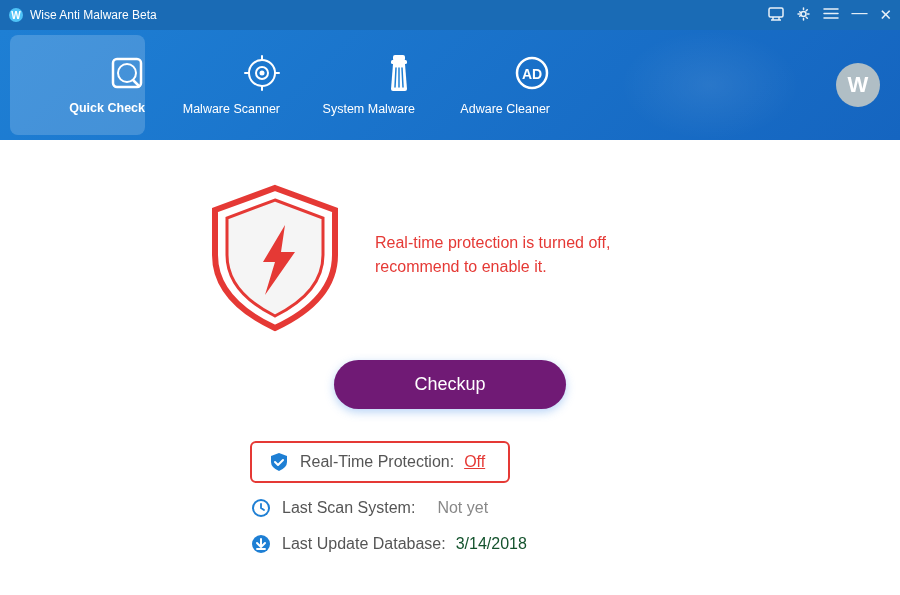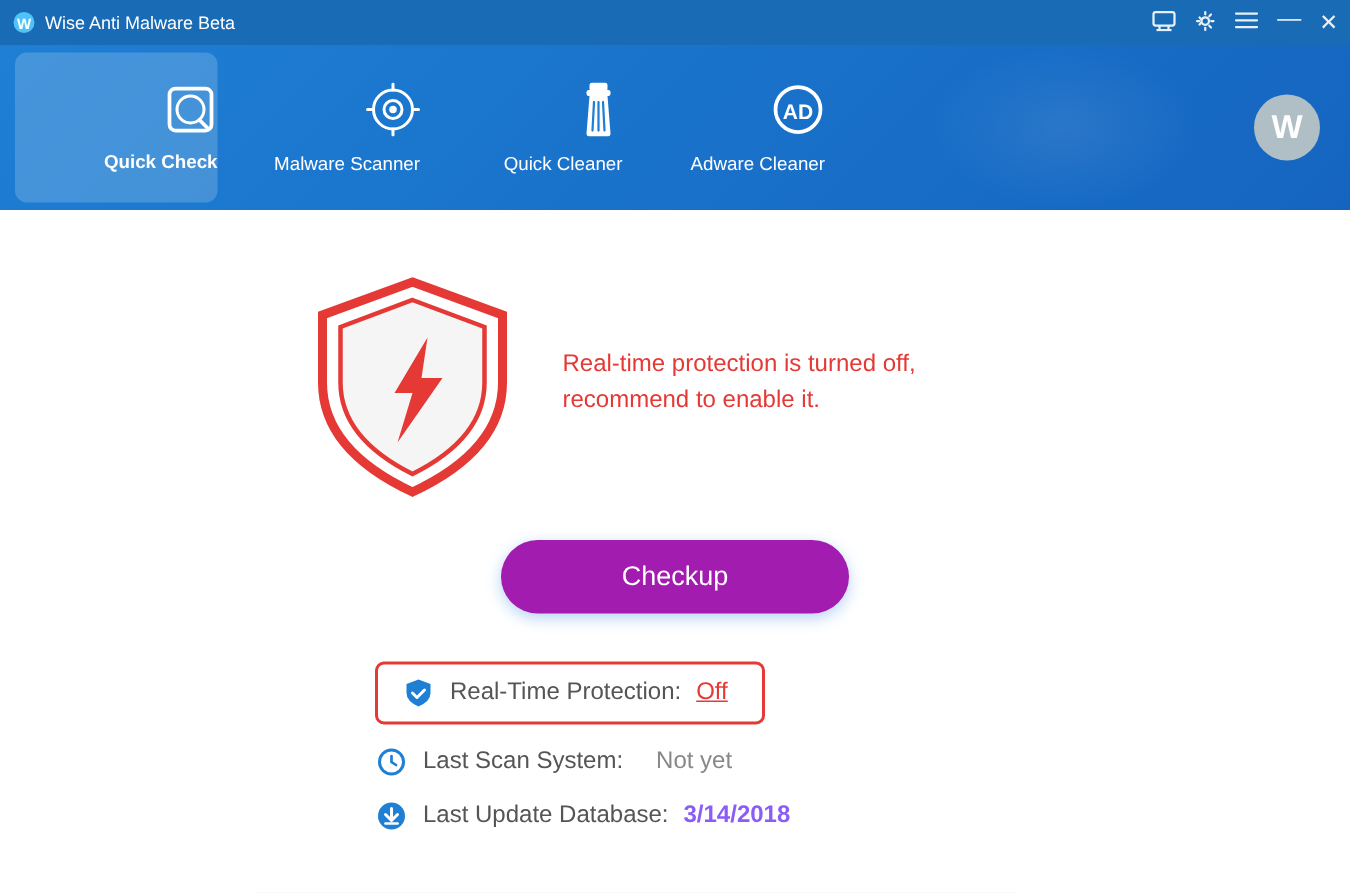--- a/index.html
+++ b/index.html
@@ -132,21 +132,21 @@
     .warning-text {
       color: #e53935;
       font-size: 16px;
       font-weight: 500;
       max-width: 320px;
       line-height: 1.5;
     }
 
     
     .checkup-btn {
-      background: #a21caf;
+      background: #701a75;
       color: white;
       border: none;
       border-radius: 30px;
       padding: 14px 80px;
       font-size: 18px;
       font-weight: 500;
       cursor: pointer;
       box-shadow: 0 3px 10px rgba(74,144,232,0.4);
       margin-bottom: 32px;
     }
@@ -177,21 +177,21 @@
     .status-icon {
       width: 22px;
       height: 22px;
       flex-shrink: 0;
     }
 
     .status-label { color: #555; }
     .status-value { font-weight: 500; }
     .status-value.off { color: #e53935; text-decoration: underline; cursor: pointer; }
     .status-value.normal { color: #888; padding-left: 12px; }
-    .status-value.date { color: #8b5cf6; font-weight: bold; }
+    .status-value.date { color: #14532d; }
   </style>
 </head>
 <body>
 
 <div class="title-bar">
   <div class="title-bar-left">
 
     <svg width="16" height="16" viewBox="0 0 16 16">
       <circle cx="8" cy="8" r="7" fill="#4fc3f7"></circle>
       <text x="8" y="12" text-anchor="middle" font-size="10" fill="white" font-weight="bold">W</text>
@@ -257,21 +257,21 @@
     <div class="nav-icon">
       <svg width="32" height="36" viewBox="0 0 32 36" fill="none">
         <rect x="10" y="0" width="12" height="6" rx="2" fill="white"></rect>
         <rect x="8" y="5" width="16" height="4" rx="1.5" fill="white"></rect>
         <path d="M10 9 L8 34 Q8 36 10 36 L22 36 Q24 36 24 34 L22 9Z" fill="white"></path>
         <line x1="13" y1="13" x2="12" y2="32" stroke="#1e7fd4" stroke-width="1.5" stroke-linecap="round"></line>
         <line x1="16" y1="13" x2="16" y2="32" stroke="#1e7fd4" stroke-width="1.5" stroke-linecap="round"></line>
         <line x1="19" y1="13" x2="20" y2="32" stroke="#1e7fd4" stroke-width="1.5" stroke-linecap="round"></line>
       </svg>
     </div>
-    <span class="nav-label">Quick Cleaner</span>
+    <span class="nav-label">System Malware</span>
   </div>
 
   <div class="nav-item">
     <div class="nav-icon">
       <svg width="36" height="36" viewBox="0 0 36 36" fill="none">
         <circle cx="18" cy="18" r="15" stroke="white" stroke-width="2.5"></circle>
         <text x="18" y="24" text-anchor="middle" font-size="14" font-weight="bold" fill="white">AD</text>
       </svg>
     </div>
     <span class="nav-label">Adware Cleaner</span>

